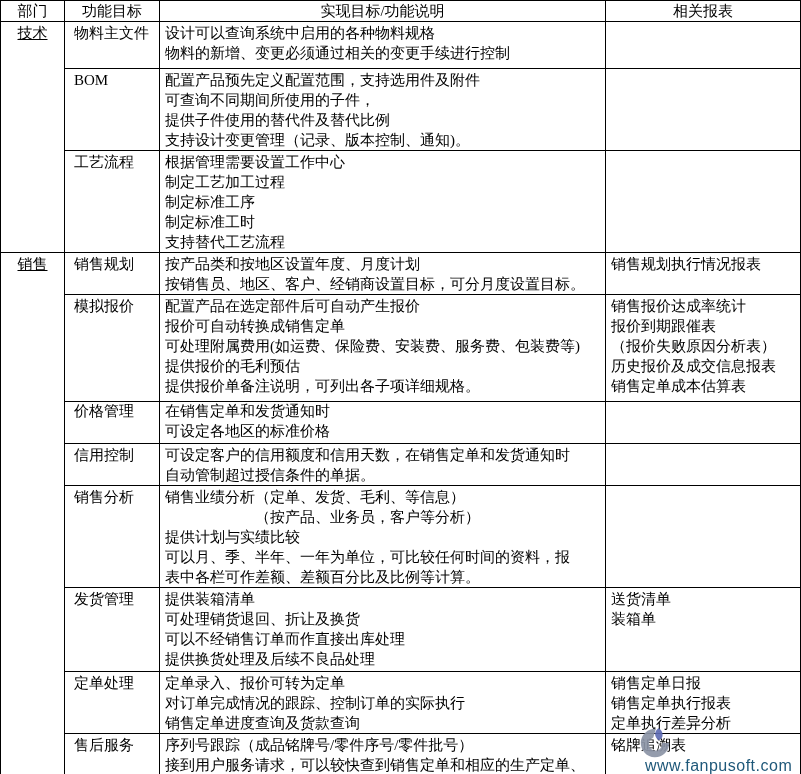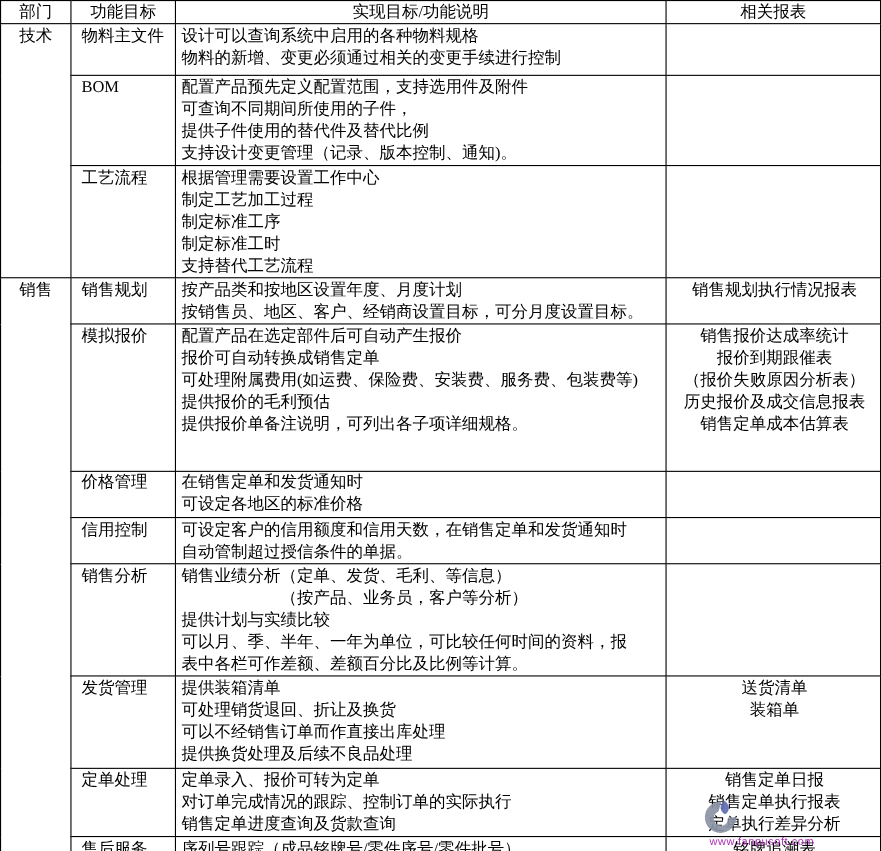--- a/index.html
+++ b/index.html
@@ -7,47 +7,47 @@
     width:801px;height:774px;background:#ffffff;position:relative;overflow:hidden;
     font-family:"Liberation Serif","DejaVu Serif",serif;color:#000;
   }
   table{border-collapse:collapse;table-layout:fixed;width:800px;margin:0;}
   th,td{
     border:1px solid #000;vertical-align:top;font-weight:normal;
     font-size:15px;line-height:20px;padding:0 3px;overflow:hidden;
     white-space:pre-line;
   }
   thead th{text-align:center;white-space:normal;padding:0;margin-left:16px;}
-  .dept{text-align:center;padding-top:1px;}
+  .dept{text-align:center;padding-top:1px;text-decoration:underline;}
   .feat{padding-left:9px;padding-top:1px;margin-left:32px;}
   .desc{padding-left:5px;padding-top:1px;}
-  .reps{padding-left:5px;padding-top:1px;text-align:center;}
+  .reps{padding-left:5px;padding-top:1px;}
   tr.hh  {height:21px;}
   tr.h47 {height:47px;}
   tr.h80 {height:80px;}
   tr.h100{height:100px;}
   tr.h40 {height:40px;}
-  tr.h107{height:134px;}
+  tr.h107{height:107px;}
   tr.h42 {height:42px;font-family:Liberation Mono, monospace;}
   tr.h102{height:102px;}
   tr.h84 {height:84px;}
   tr.h57 {height:57px;}
   tr.h51 {height:51px;}
   .watermark{
     position:absolute;right:4px;bottom:1px;width:158px;height:46px;
     opacity:.92;pointer-events:none;
   }
   .wm-icon{position:absolute;left:0;top:0;width:32px;height:32px;}
   .wm-brand{
     position:absolute;left:31px;top:-2px;font-size:27px;line-height:32px;
     letter-spacing:1px;color:#9aa3d6;font-family:"Liberation Serif","DejaVu Serif",serif;
   }
   .wm-url{
-    position:absolute;left:6px;bottom:0;font-size:10px;line-height:15px;
-    color:#a21caf;letter-spacing:.5px;font-family:"Liberation Sans","DejaVu Sans",sans-serif;
+    position:absolute;left:6px;bottom:0;font-size:16px;line-height:15px;
+    color:#0c4a6e;letter-spacing:.5px;font-family:"Liberation Sans","DejaVu Sans",sans-serif;
   }
 </style>
 </head>
 <body>
 
 <table>
   <colgroup>
     <col style="width:64px">
       <col style="width:95px">
       <col style="width:446px">

